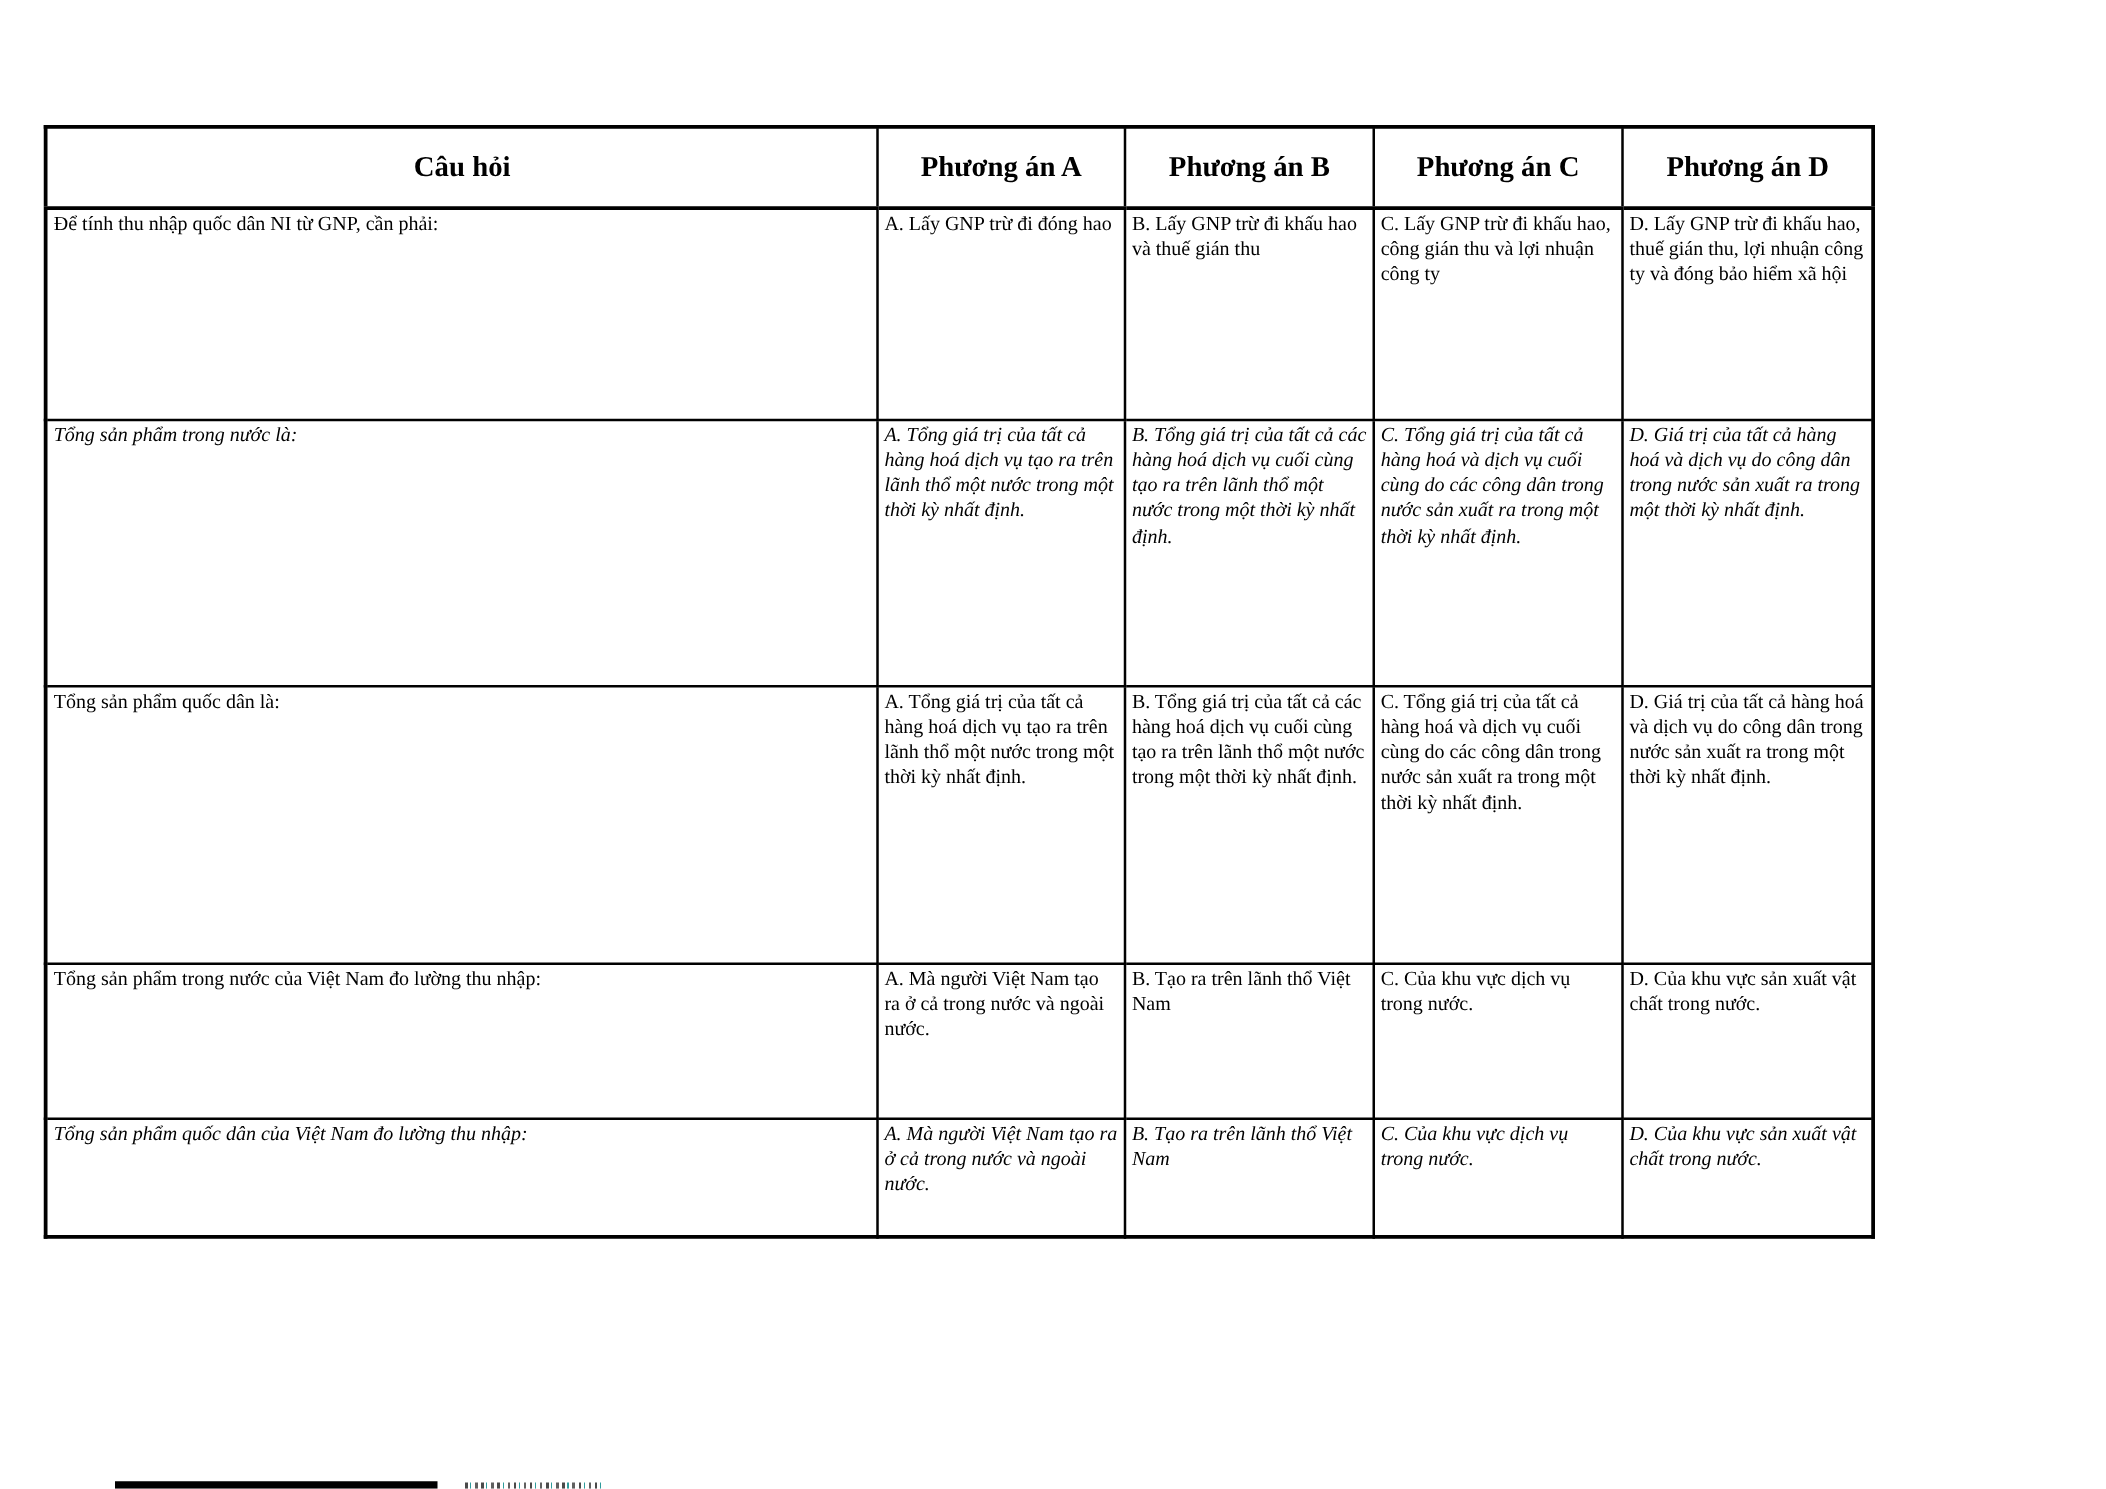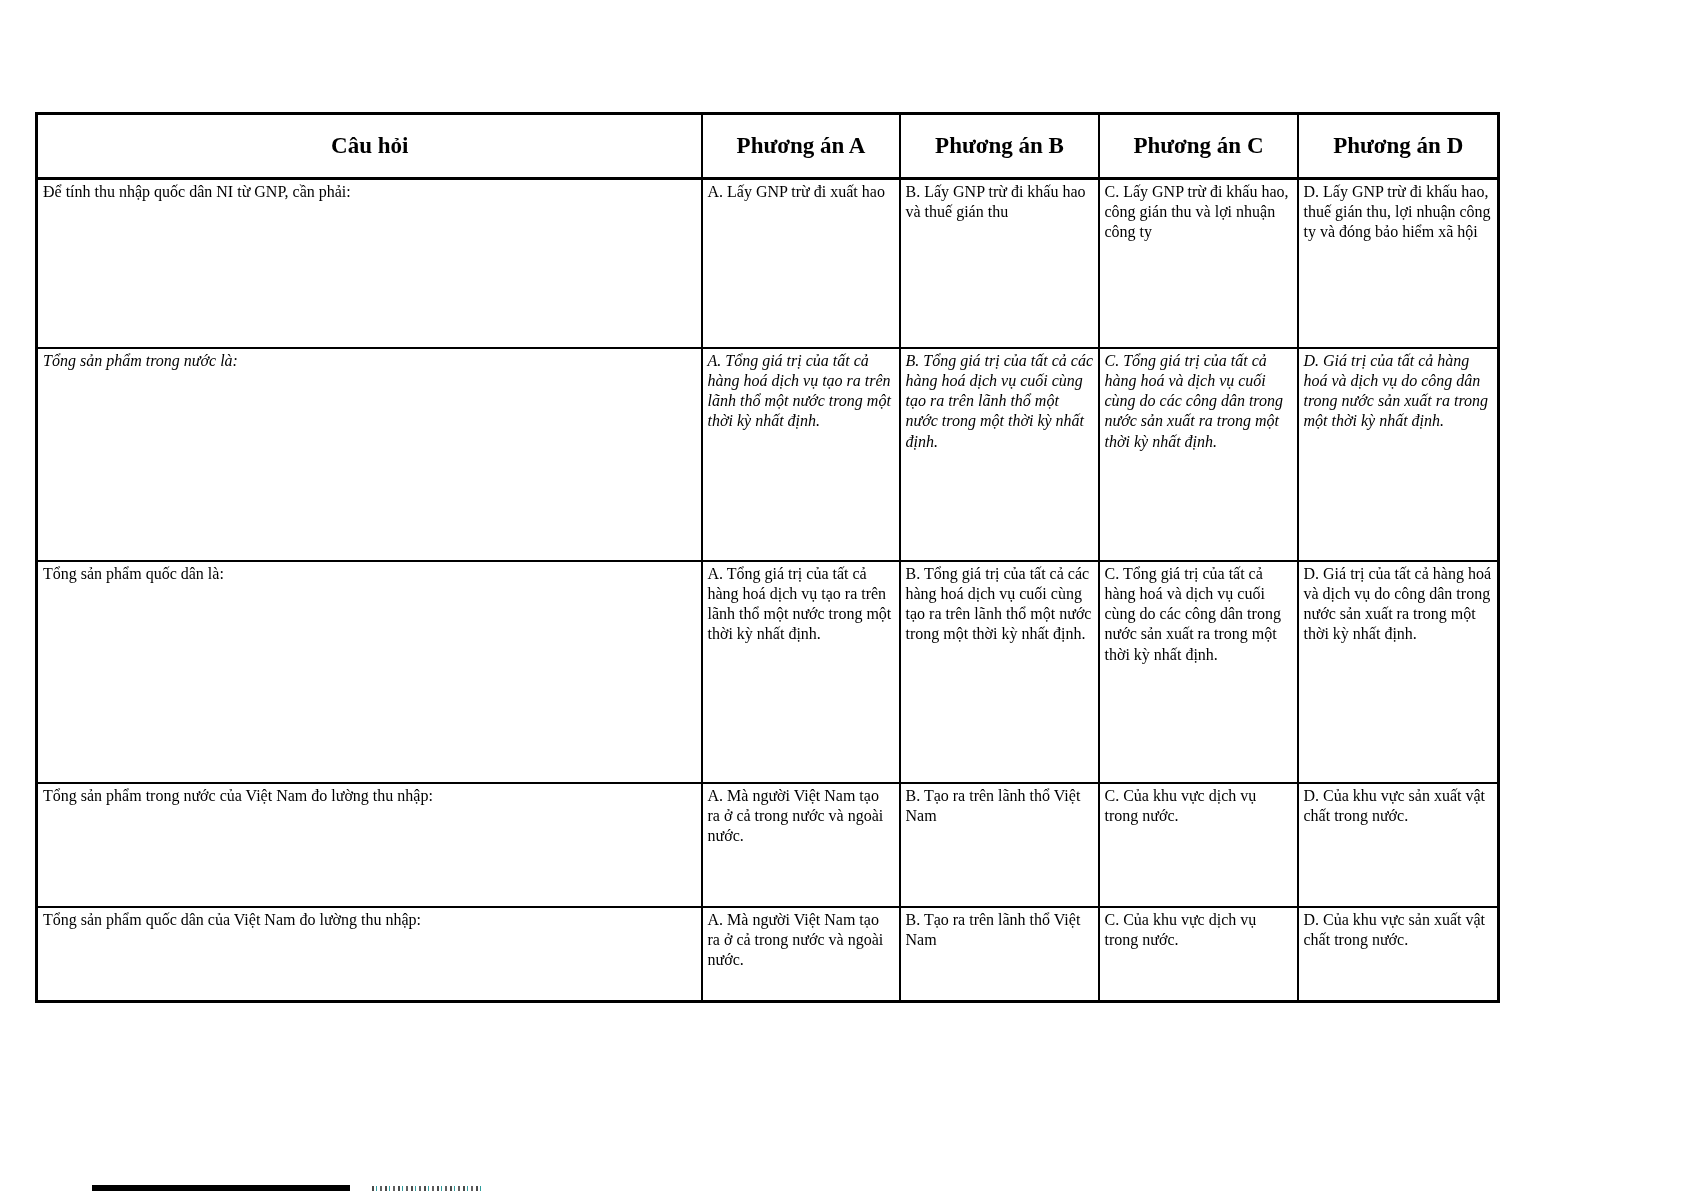--- a/index.html
+++ b/index.html
@@ -16,21 +16,20 @@
     color: #000;
   }
   table.quiz-table {
     position: absolute;
     left: 35px;
     top: 100px;
     width: 1462px;
     border-collapse: collapse;
     table-layout: fixed;
     border: 3px solid #000;
-    margin-top: 12px;
   }
   .quiz-table th,
   .quiz-table td {
     border: 2px solid #000;
     padding: 2px 4px 2px 5px;
     font-size: 16px;
     line-height: 1.26;
     vertical-align: top;
     text-align: left;
     word-wrap: break-word;
@@ -41,21 +40,21 @@
     vertical-align: middle;
     height: 58px;
     border-bottom: 3px solid #000;
     font-size: 23px;
   }
   
   .quiz-table tbody tr:nth-child(1) td { height: 163px; }
   .quiz-table tbody tr:nth-child(2) td { height: 207px; font-style: italic; }
   .quiz-table tbody tr:nth-child(3) td { height: 216px; }
   .quiz-table tbody tr:nth-child(4) td { height: 118px; }
-  .quiz-table tbody tr:nth-child(5) td { height: 88px; }
+  .quiz-table tbody tr:nth-child(5) td { height: 88px; font-style: italic; }
 
   .footer-rule {
     position: absolute;
     left: 92px;
     top: 1185px;
     width: 258px;
     height: 6px;
     background: #000;
   }
   .footer-text-fragment {
@@ -93,21 +92,21 @@
       <th>Câu hỏi</th>
       <th>Phương án A</th>
       <th>Phương án B</th>
       <th>Phương án C</th>
       <th>Phương án D</th>
     </tr>
   </thead>
   <tbody>
     <tr>
       <td>Để tính thu nhập quốc dân NI từ GNP, cần phải:</td>
-      <td>A. Lấy GNP trừ đi xuất hao</td>
+      <td>A. Lấy GNP trừ đi đóng hao</td>
       <td>B. Lấy GNP trừ đi khấu hao và thuế gián thu</td>
       <td>C. Lấy GNP trừ đi khấu hao, công gián thu và lợi nhuận công ty</td>
       <td>D. Lấy GNP trừ đi khấu hao, thuế gián thu, lợi nhuận công ty và đóng bảo hiểm xã hội</td>
     </tr>
     <tr>
       <td>Tổng sản phẩm trong nước là:</td>
       <td>A. Tổng giá trị của tất cả hàng hoá dịch vụ tạo ra trên lãnh thổ một nước trong một thời kỳ nhất định.</td>
       <td>B. Tổng giá trị của tất cả các hàng hoá dịch vụ cuối cùng tạo ra trên lãnh thổ một nước trong một thời kỳ nhất định.</td>
       <td>C. Tổng giá trị của tất cả hàng hoá và dịch vụ cuối cùng do các công dân trong nước sản xuất ra trong một thời kỳ nhất định.</td>
       <td>D. Giá trị của tất cả hàng hoá và dịch vụ do công dân trong nước sản xuất ra trong một thời kỳ nhất định.</td>

